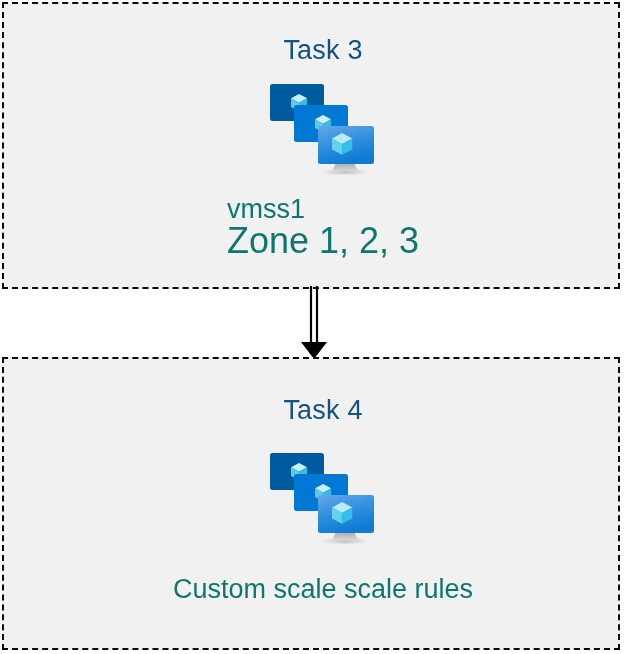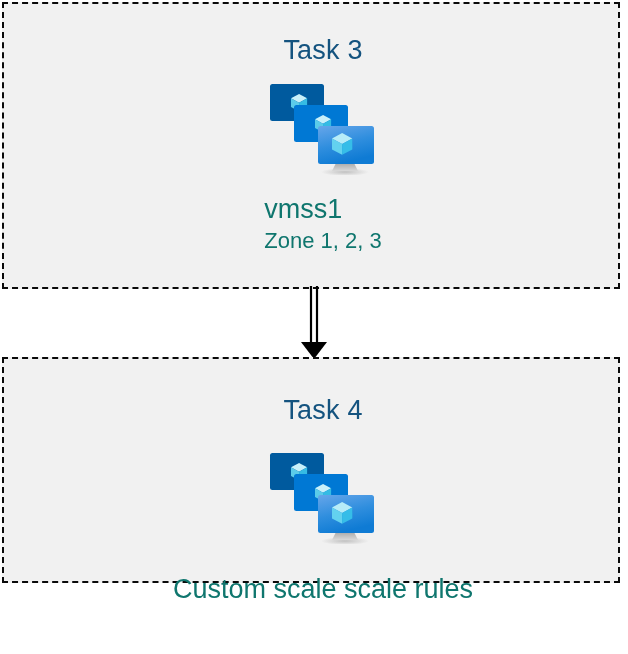--- a/index.html
+++ b/index.html
@@ -35,21 +35,21 @@
   #box-task3 {
     left: 2px;
     top: 2px;
     width: 618px;
     height: 287px;
   }
   #box-task4 {
     left: 2px;
     top: 357px;
     width: 618px;
-    height: 226px;
+    height: 293px;
     padding-left: 8px;
   }
 
   
   .box-inner {
     position: absolute;
     left: 12px;
     top: 0;
     width: 100%;
     height: 100%;
@@ -80,21 +80,21 @@
   .caption {
     color: #0f766e;
     font-weight: 400;
     white-space: nowrap;
   }
   .caption-main {
     font-size: 27px;
     line-height: 32px;
   }
   .caption-sub {
-    font-size: 22px;
+    font-size: 36px;
     line-height: 32px;
   }
   #box-task3 .caption-block { margin-top: 18px; }
   #box-task4 .caption-block { margin-top: 29px; }
 
   
   #connector {
     position: absolute;
     left: 296px;
     top: 286px;

